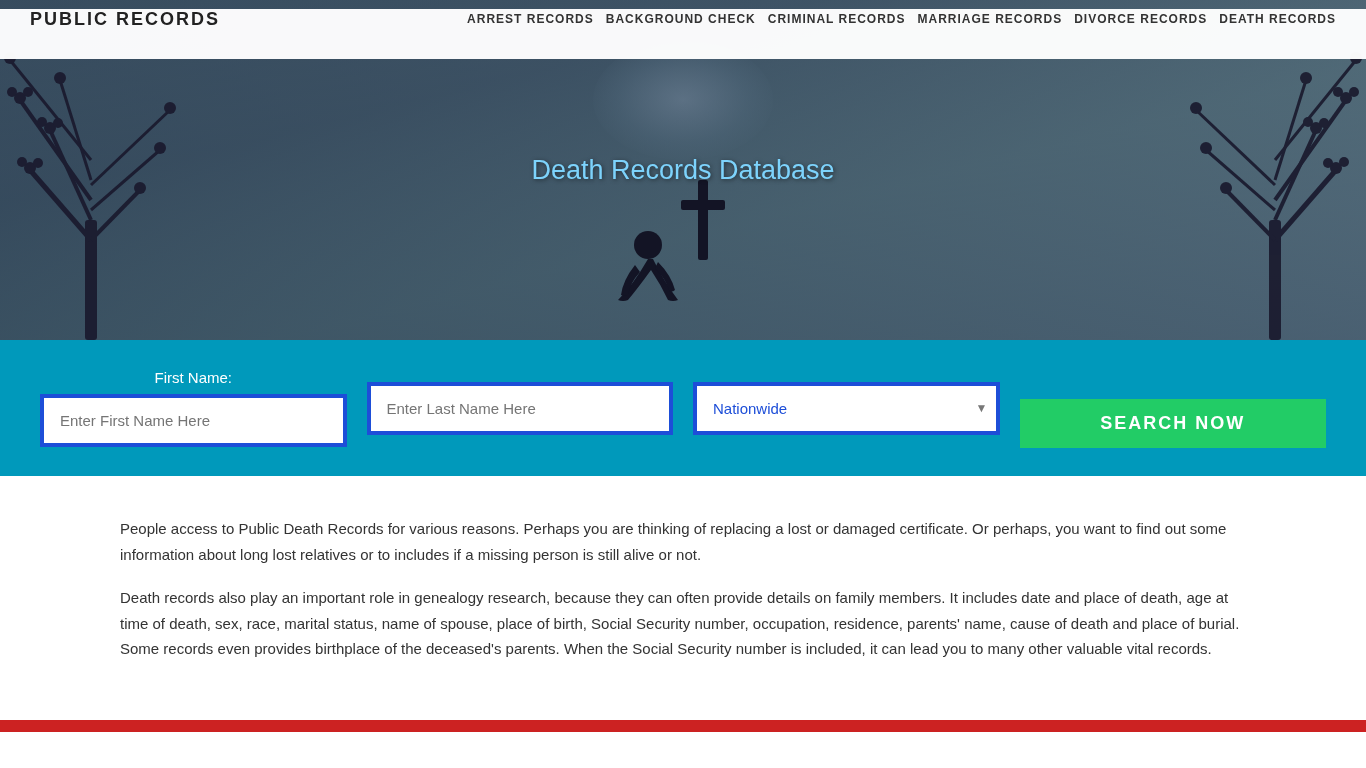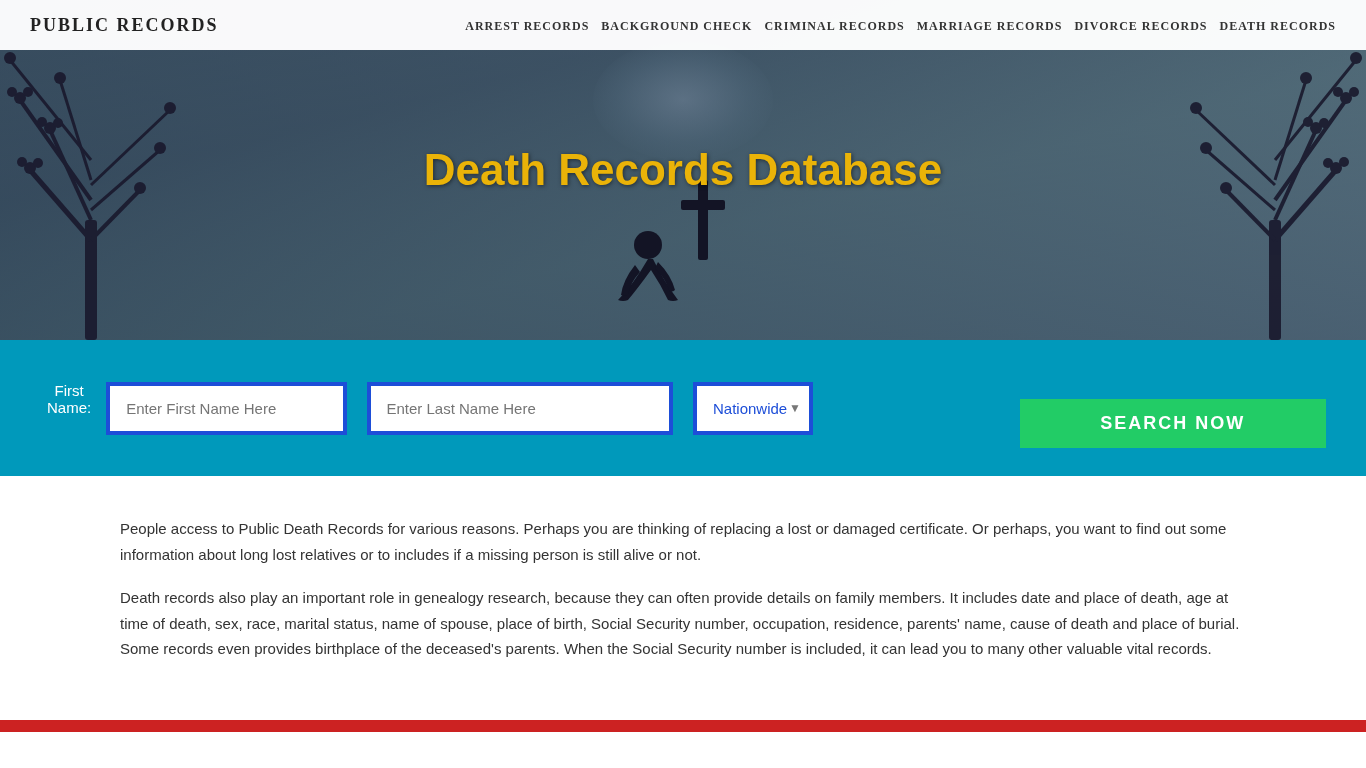--- a/index.html
+++ b/index.html
@@ -11,31 +11,30 @@
     body {
       font-family: Arial, sans-serif;
       width: 1366px;
       min-height: 768px;
       overflow-x: hidden;
     }
 
     
     .navbar {
       position: absolute;
-      top: 0;
+      top: 9px;
       left: 0;
       right: 0;
       z-index: 10;
       display: flex;
-      align-items: center;
+      align-items: flex-start;
       justify-content: space-between;
       padding: 0 30px;
       height: 50px;
       background: rgba(255,255,255,0.97);
-      font-family: Liberation Serif, serif;
     }
 
     .navbar-brand {
       font-size: 18px;
       font-weight: bold;
       letter-spacing: 2px;
       color: #222;
       text-transform: uppercase;
     }
 
@@ -117,39 +116,39 @@
       transform: translateX(-50%);
       z-index: 3;
     }
 
     .hero-title {
       position: absolute;
       top: 50%;
       left: 50%;
       transform: translate(-50%, -50%);
       z-index: 5;
-      color: #eab308;
-      font-size: 44px;
-      font-weight: 700;
+      color: #7dd3fc;
+      font-size: 27px;
+      font-weight: 400;
       text-shadow: 1px 1px 4px rgba(0,0,0,0.5);
       white-space: nowrap;
     }
 
     
     .search-section {
       background: #0099bb;
       padding: 28px 40px;
       display: flex;
       align-items: center;
       gap: 20px;
     }
 
     .search-field {
       display: flex;
-      flex-direction: row;
+      flex-direction: column;
       gap: 8px;
       flex: 1;
     }
 
     .search-field label {
       color: white;
       font-size: 15px;
       font-weight: 500;
       text-align: center;
     }

